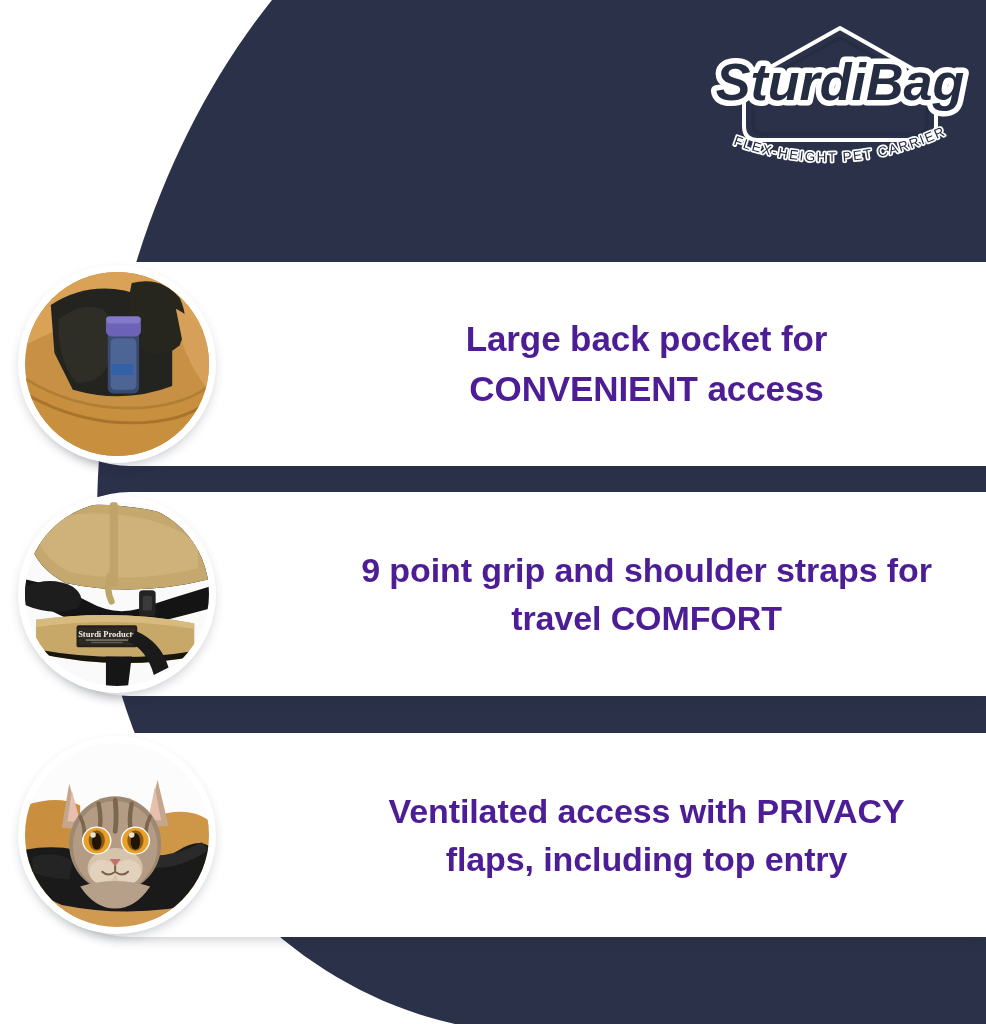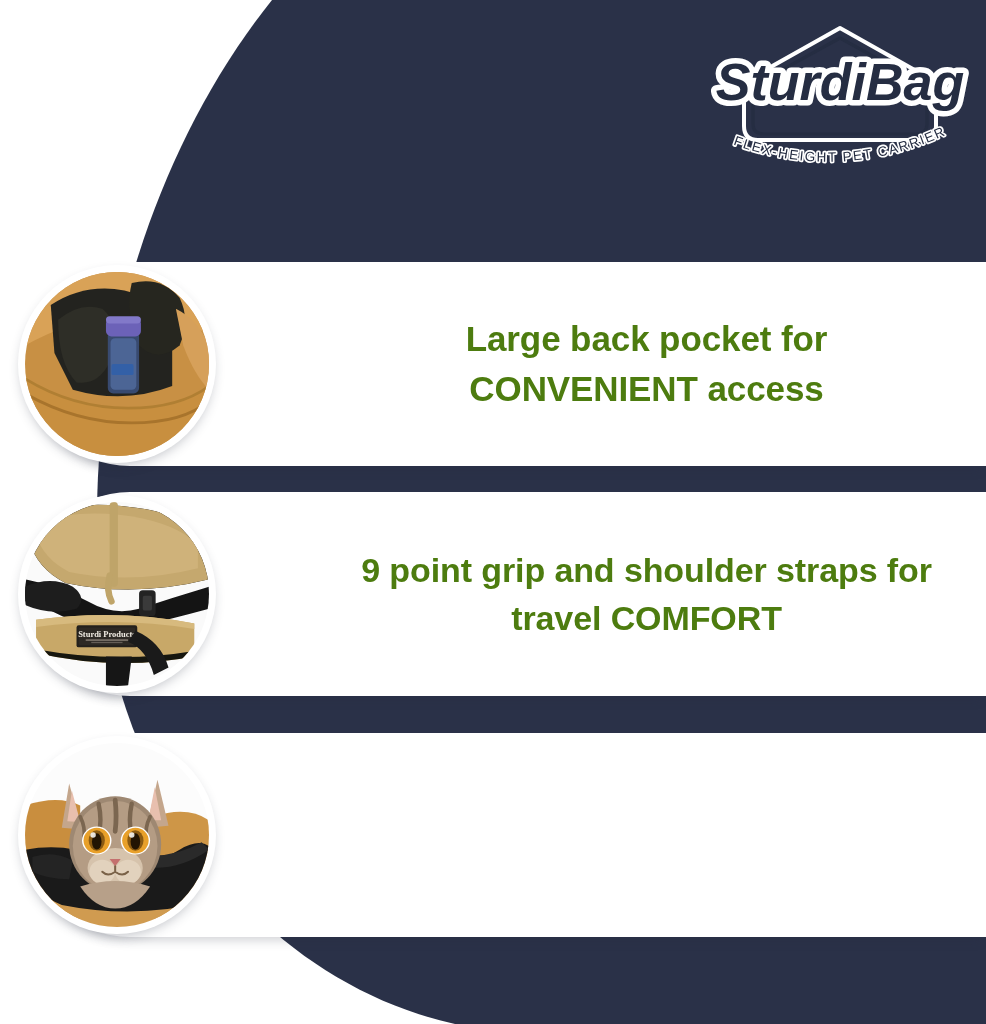--- a/index.html
+++ b/index.html
@@ -70,21 +70,21 @@
     border-radius: 50%;
     overflow: hidden;
     position: relative;
   }
   .thumb svg { display: block; width: 100%; height: 100%; }
 
   .feature-text {
     position: absolute;
     left: 245px;
     right: 10px;
-    color: #4d7c0f;
+    color: #4c1d95;
     font-weight: bold;
     font-size: 35px;
     line-height: 1.42;
     letter-spacing: -0.1px;
     margin-left: 44px;
   }
   .feature-text .ln { display: block; white-space: nowrap; }
   .card-2 .feature-text { font-size: 34px; }
   .card-3 .feature-text { font-size: 34px; }
 </style>
@@ -237,16 +237,18 @@
           <circle cx="58" cy="50" r="1.5" fill="#FFFFFF" opacity="0.85"></circle>
 
           <path d="M46 63 L52 63 L49 67 Z" fill="#C4706E"></path>
           <path d="M49 67 L49 70 M49 70 Q45 73 42 70 M49 70 Q53 73 56 70" stroke="#7A6248" stroke-width="1.1" fill="none" stroke-linecap="round"></path>
 
           <path d="M30 78 Q49 72 68 78 Q60 90 49 90 Q38 90 30 78 Z" fill="#B7A089"></path>
         </svg>
       </div>
     </div>
     <div class="feature-text">
+      <span class="ln">Ventilated access with PRIVACY</span>
+      <span class="ln">flaps, including top entry</span>
     </div>
   </div>
 
 </div>
 
 </body></html>

